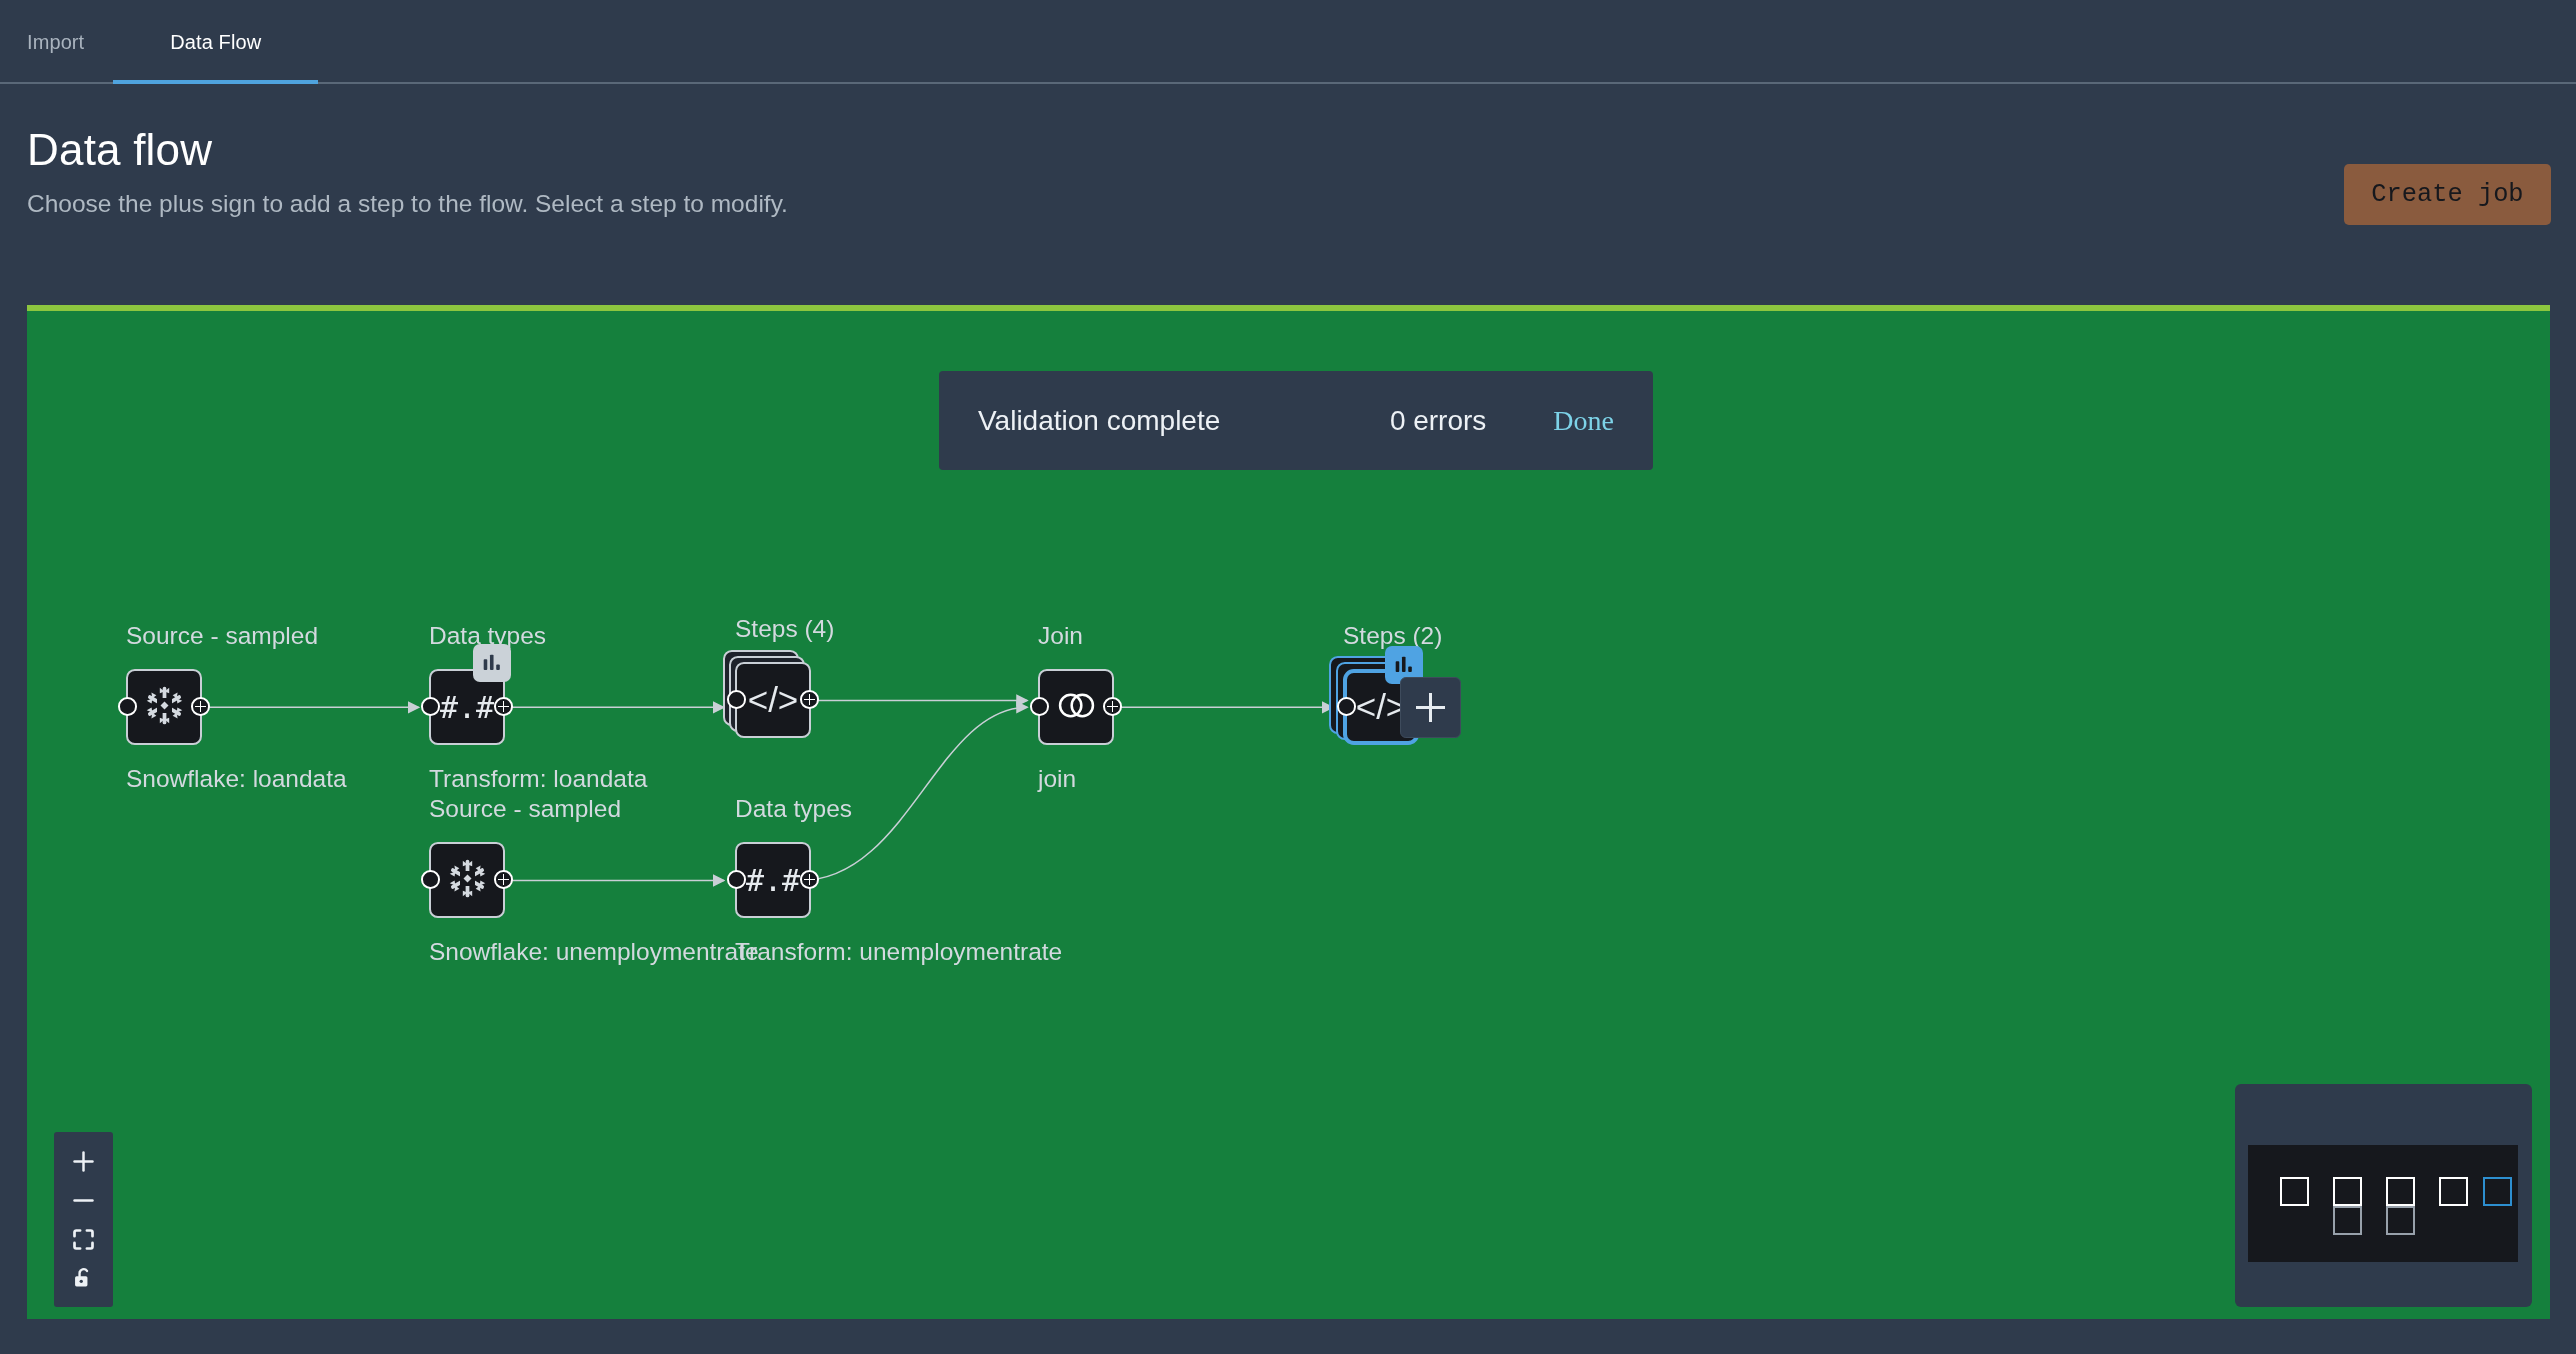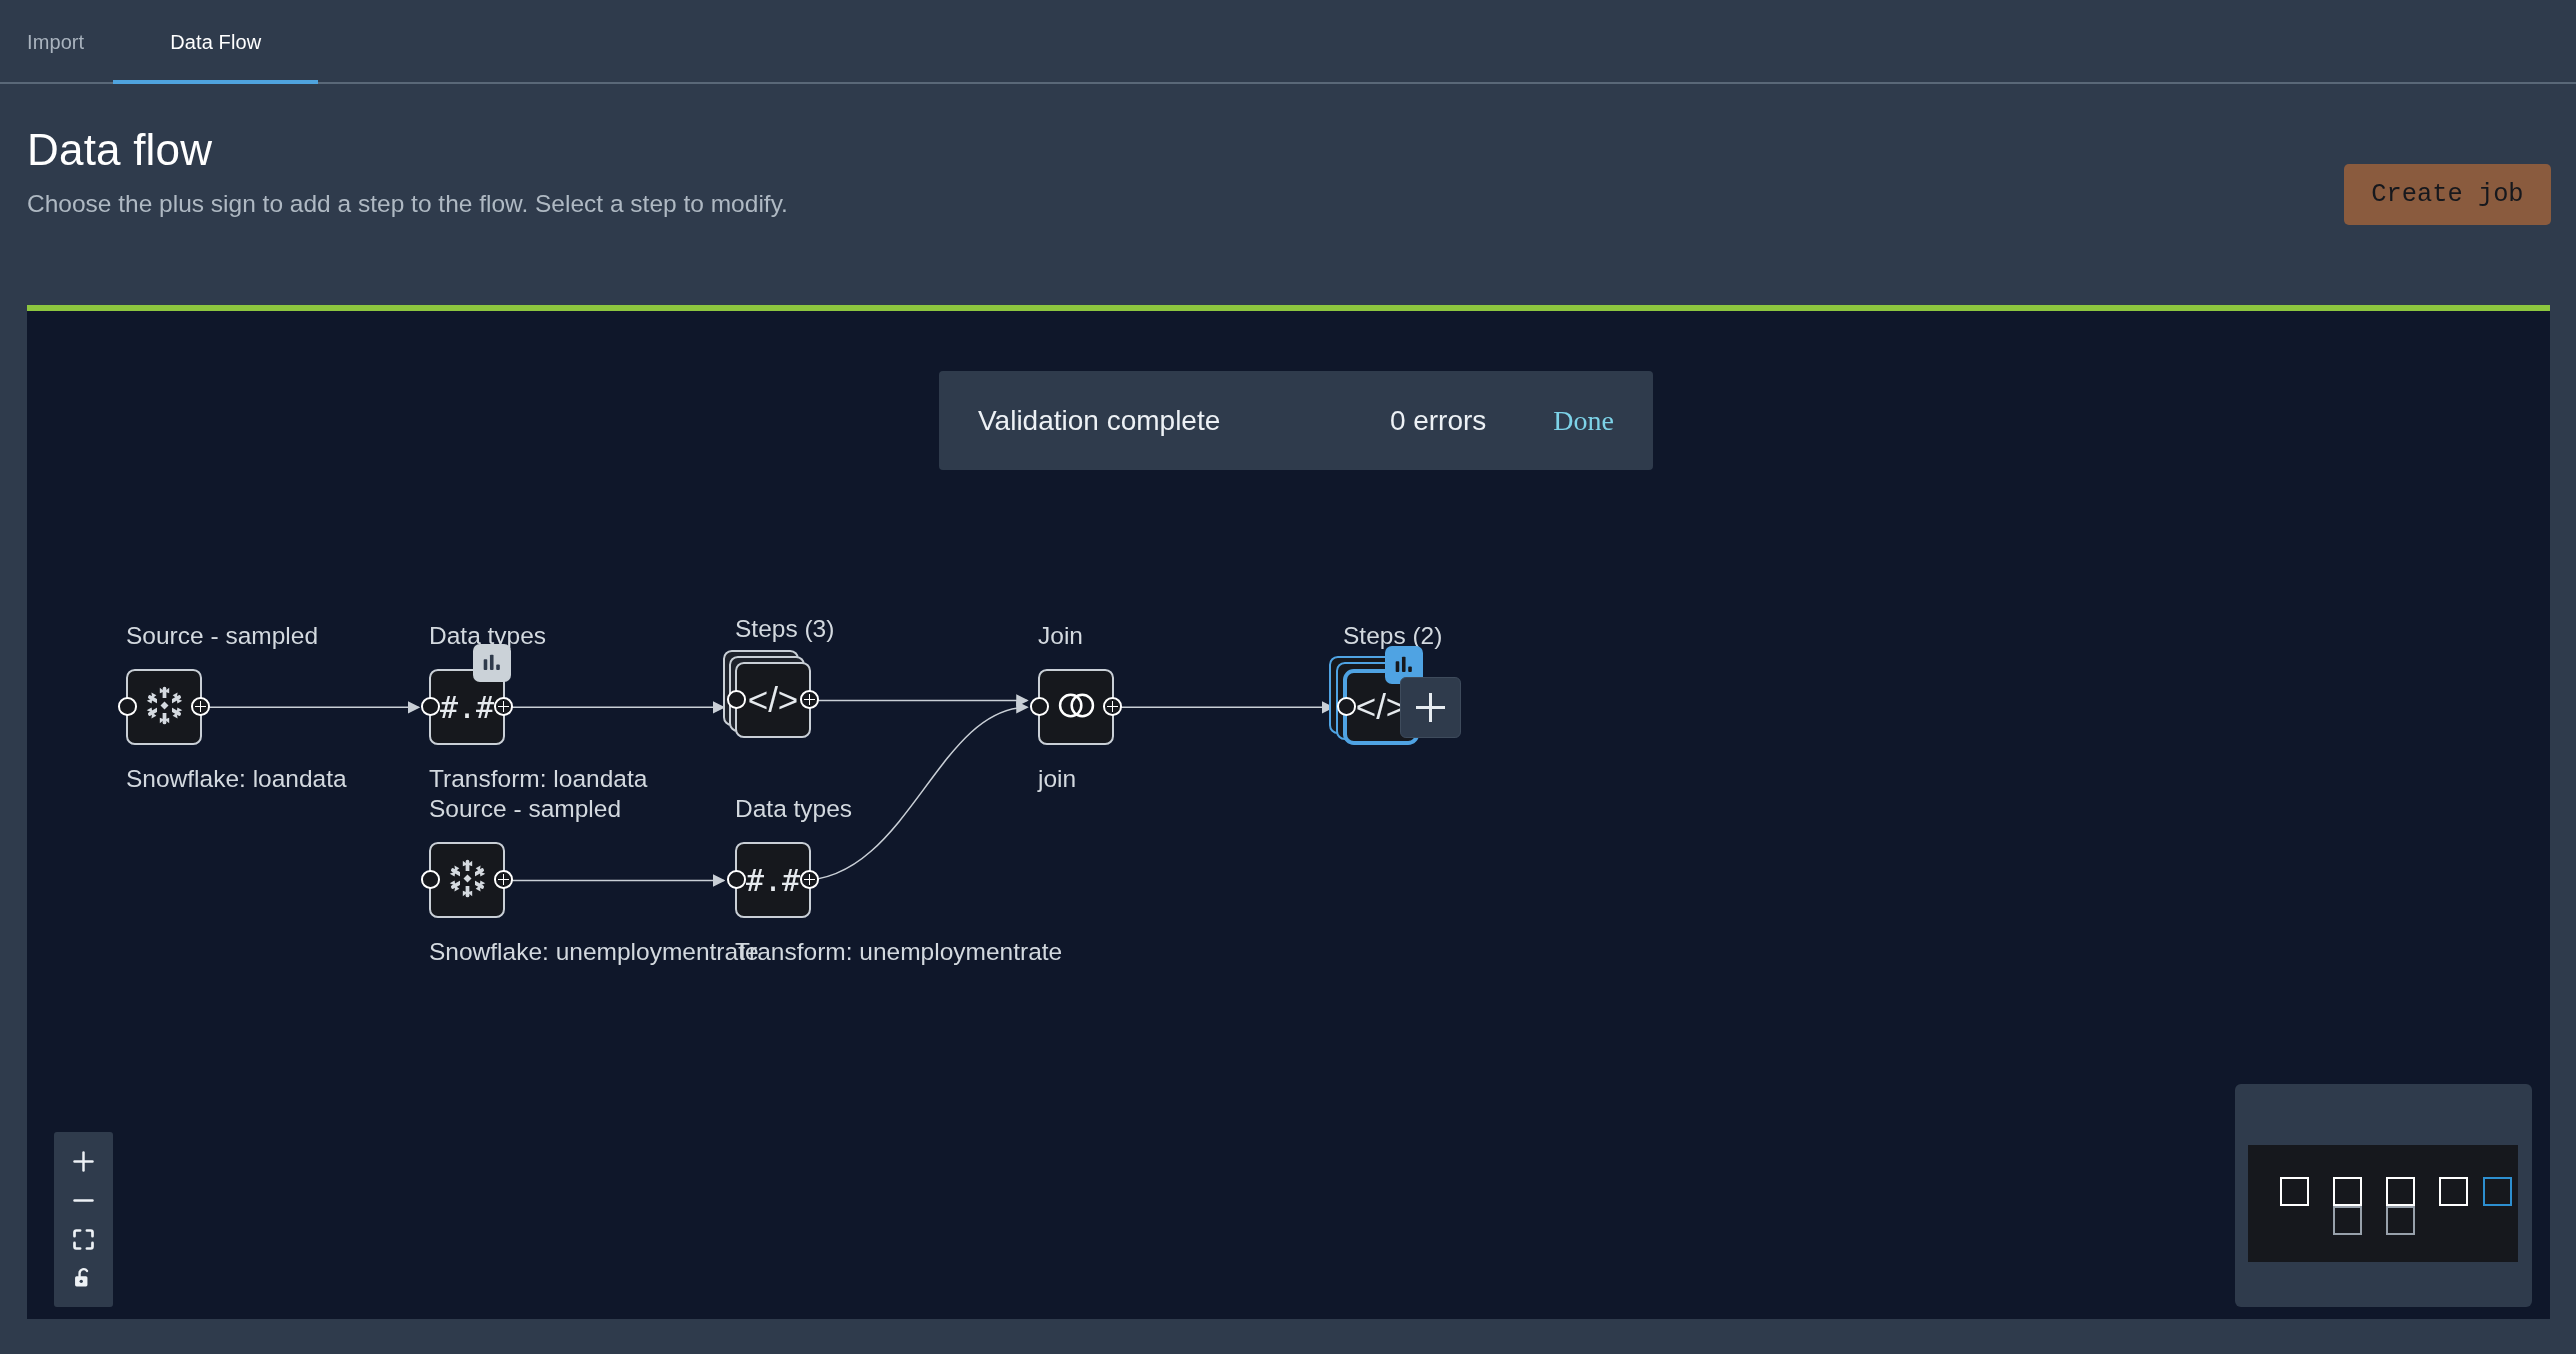--- a/index.html
+++ b/index.html
@@ -57,21 +57,21 @@
     height: 61px; padding: 0 27px;
     background: #8A5B3E; color: #16181D;
     border: none; border-radius: 4.9px;
     font-size: 25.4px; font-family: Liberation Mono, monospace; cursor: pointer;
   }
 
   
   .canvas {
     position: absolute; left: 27px; top: 305px;
     width: 2523px; height: 1014px;
-    background: #0f172a;
+    background: #15803d;
     border-top: 6.9px solid #8DC63F;
   }
 
   
   .toast {
     position: absolute; left: 912px; top: 60px;
     width: 714px; height: 99px;
     background: #2F3B4C; border-radius: 3.9px;
     display: flex; align-items: center;
   }
@@ -270,21 +270,21 @@
           <rect x="17" y="14" width="4" height="6" rx="1"></rect>
         </svg>
       </span>
       <span class="port in"></span>
       <span class="port out plus"></span>
     </div>
     <div class="node-bottom-label">Transform: loandata</div>
   </div>
 
   <div class="node" style="left:708px; top:351px;">
-    <div class="node-top-label">Steps (3)</div>
+    <div class="node-top-label">Steps (4)</div>
     <span class="stack" style="left:-11.7px; top:-11.7px; width:76px; height:76px;"></span>
     <span class="stack" style="left:-5.9px;  top:-5.9px;  width:76px; height:76px;"></span>
     <div class="node-box">
       <span class="codeglyph">&lt;/&gt;</span>
       <span class="port in"></span>
       <span class="port out plus"></span>
     </div>
   </div>
 
   <div class="node" style="left:1011px; top:358px;">

